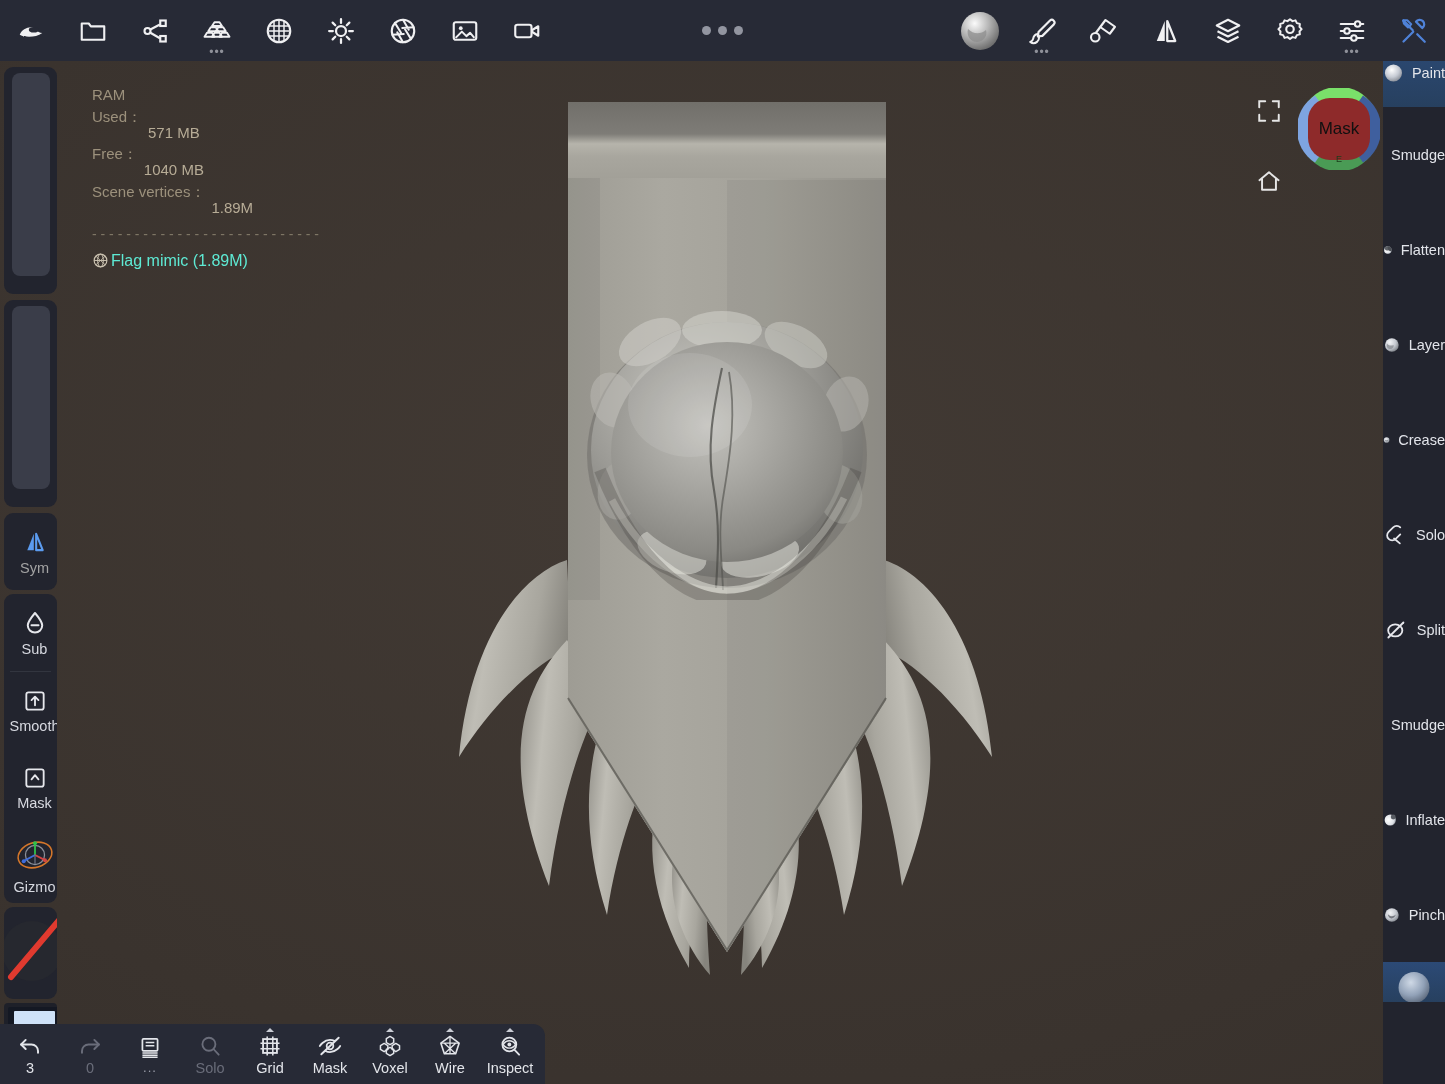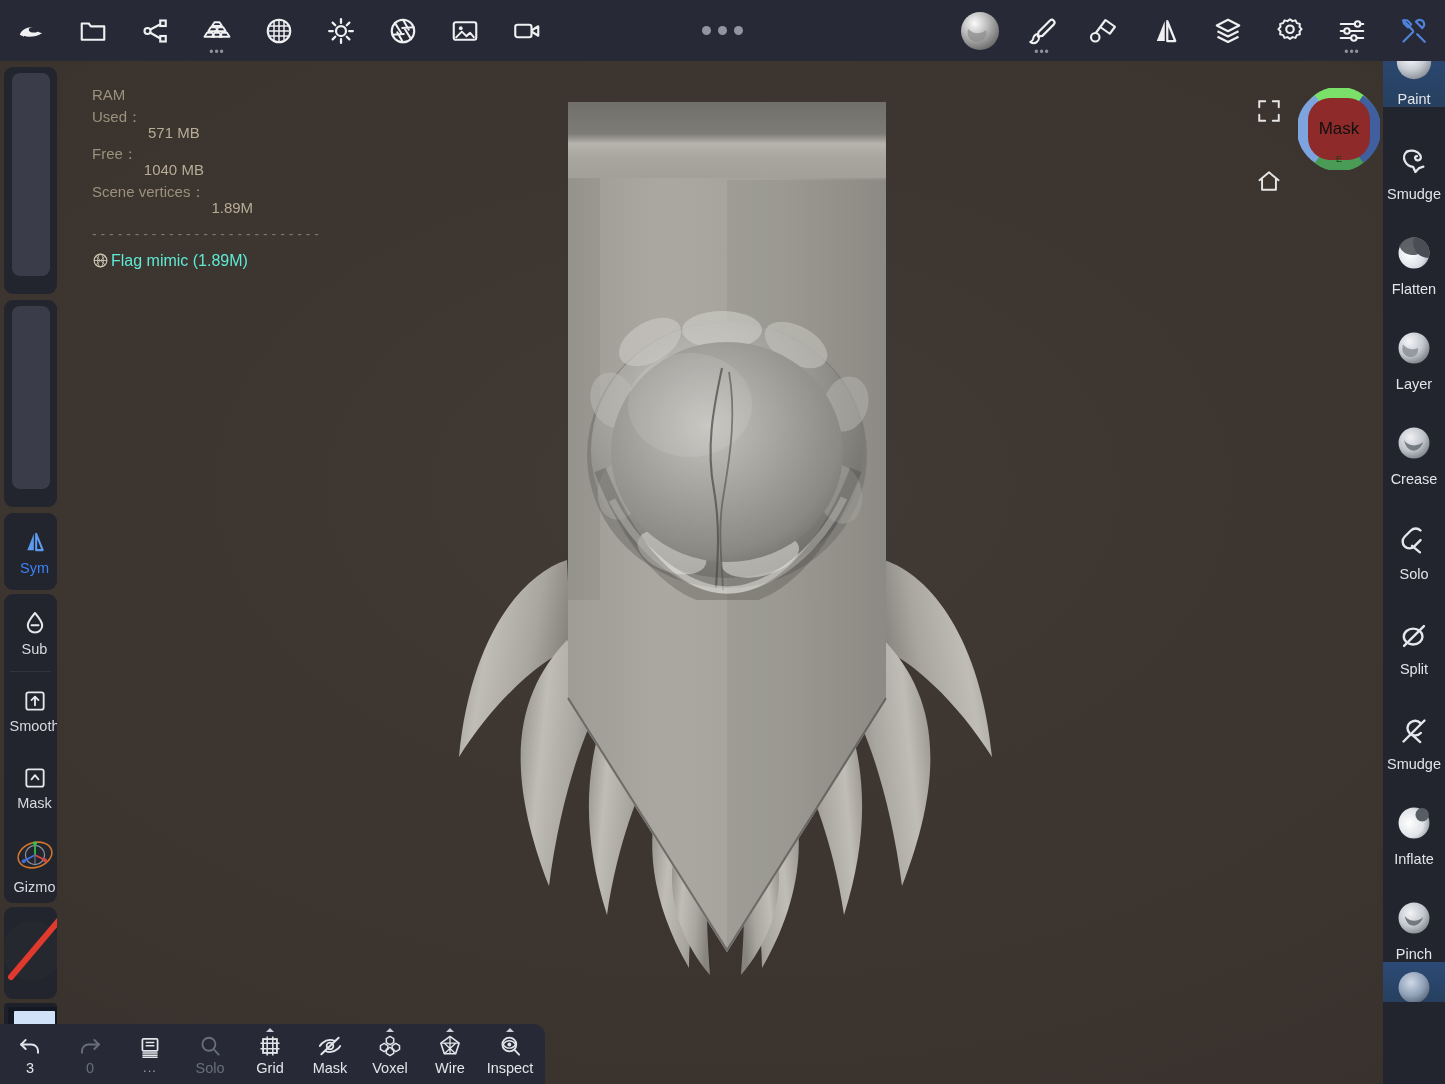--- a/index.html
+++ b/index.html
@@ -29,30 +29,30 @@
   .dot3{display:flex;gap:7px;}
   .dot3 i{width:9px;height:9px;border-radius:50%;background:#9295a0;display:block;}
 
   
   #leftbar{position:absolute;left:0;top:61px;width:61px;bottom:0;z-index:35;}
   .lb-panel{background:#22242e;border-radius:9px;margin:6px 4px;position:relative;}
   .slider-track{width:38px;margin:0 auto;border-radius:8px;background:#3a3d49;}
   .lb-item{width:61px;height:77px;display:flex;flex-direction:column;align-items:center;
            justify-content:center;gap:4px;cursor:pointer;}
   .lb-item .lbl{font-size:14.5px;color:#d7d9e0;}
-  .lb-item.active .lbl{color:#3b82f6;}
+  .lb-item.active .lbl{color:#a3a3a3;}
   .lb-group{background:#22242e;border-radius:9px;margin:4px 4px;overflow:hidden;}
   .lb-sep{height:1px;background:#32353f;margin:0 6px;}
   .swatch-stencil{position:relative;height:92px;background:#22242e;border-radius:9px;margin:4px 4px;overflow:hidden;}
   .swatch-color{position:relative;height:44px;background:#1e2029;border-radius:4px;margin:0 4px;overflow:hidden;}
 
   
   #rightbar{position:absolute;right:0;top:61px;width:62px;bottom:0;background:#22242e;z-index:35;
             overflow:hidden;}
-  .rb-item{height:95px;display:flex;flex-direction:column;align-items:center;justify-content:flex-end;
+  .rb-item{height:95px;display:flex;flex-direction:row;align-items:center;justify-content:center;
            gap:8px;cursor:pointer;position:relative;}
   .rb-item .lbl{font-size:14.5px;color:#e2e4ea;}
   .rb-item.active{background:linear-gradient(180deg,#2c4a76 0%,#27405f 100%);}
 
   
   #bottombar{position:absolute;left:0;bottom:0;width:545px;height:60px;background:#272a36;
              border-top-right-radius:12px;z-index:40;display:flex;align-items:center;}
   .bb-btn{width:60px;height:60px;display:flex;flex-direction:column;align-items:center;
           justify-content:center;gap:2px;cursor:pointer;position:relative;}
   .bb-btn .lbl{font-size:14.5px;color:#e3e5ea;line-height:14px;}

